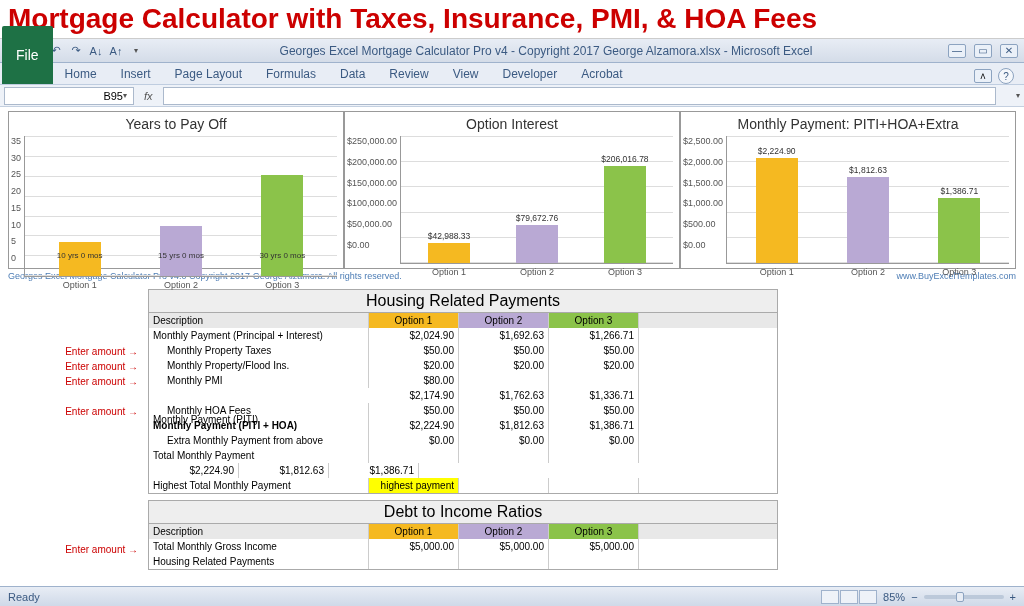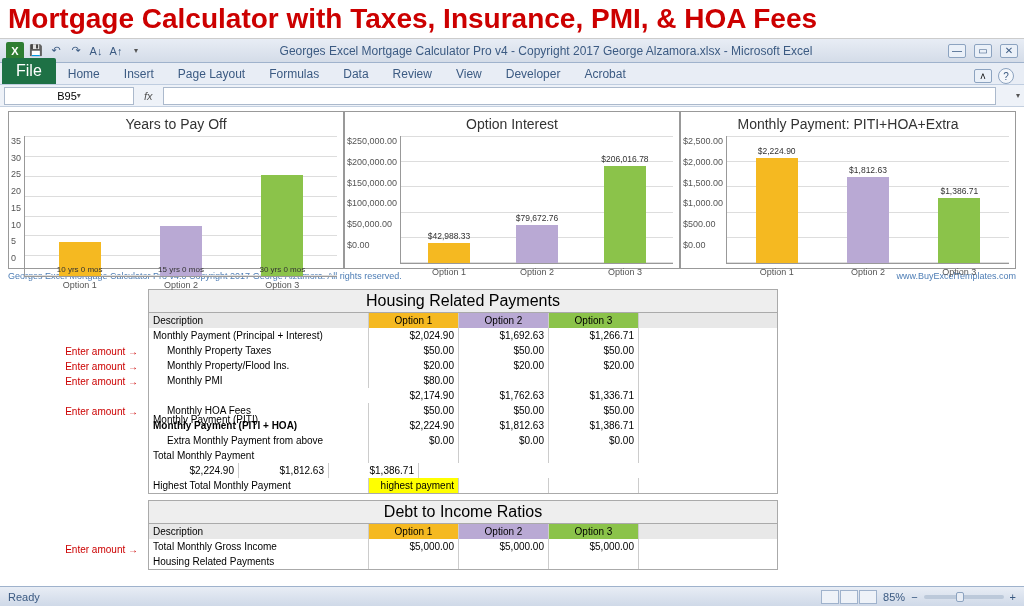--- a/index.html
+++ b/index.html
@@ -5,41 +5,41 @@
 *{box-sizing:border-box;margin:0;padding:0;font-family:"Segoe UI",Tahoma,sans-serif}
 body{background:#fff;width:1024px;height:606px;overflow:hidden;font-size:11px}
 .banner{background:#fff;color:#c00;font-size:28px;font-weight:bold;padding:3px 8px;border-bottom:1px solid #ccc}
 .qat{background:linear-gradient(#e8edf5,#d4dce8);height:24px;display:flex;align-items:center;padding:0 6px;gap:4px;border-bottom:1px solid #9fb2cc}
 .qat-icon{width:16px;height:16px;display:flex;align-items:center;justify-content:center;font-size:11px;color:#3b5a82}
 .excel-logo{width:18px;height:18px;background:#2e7d32;color:#fff;font-weight:bold;display:flex;align-items:center;justify-content:center;font-size:11px;border-radius:2px}
 .title-center{flex:1;text-align:center;color:#3b5a82;font-size:12px}
 .win-ctrl{display:flex;gap:8px;color:#3b5a82}
 .win-btn{width:18px;height:14px;border:1px solid #8ca3c0;background:#eaf0f8;display:flex;align-items:center;justify-content:center;font-size:10px;border-radius:2px}
 .ribbon-tabs{background:#e8edf5;height:22px;display:flex;align-items:flex-end;padding:0 2px;border-bottom:1px solid #bfcde0}
-.file-tab{background:#1e7145;color:#fff;padding:4px 14px;font-size:16px;border-radius:2px 2px 0 0}
+.file-tab{background:#1e7145;color:#fff;padding:21px 14px;font-size:14px;border-radius:2px 2px 0 0}
 .tab{padding:3px 12px;color:#3b5a82;font-size:12px}
 .ribbon-help{margin-left:auto;display:flex;gap:6px;padding-right:8px;align-items:center}
 .help-btn{width:16px;height:16px;border:1px solid #8ca3c0;border-radius:8px;display:flex;align-items:center;justify-content:center;font-size:10px;color:#3b5a82;background:#f4f7fb}
 .namebox-row{background:#eef2f8;height:22px;display:flex;align-items:center;border-bottom:1px solid #c4d0e0;padding:0 4px;gap:4px}
-.namebox{width:130px;height:18px;border:1px solid #abb9cc;background:#fff;display:flex;align-items:center;padding:0 6px;justify-content:center}
+.namebox{width:130px;height:18px;border:1px solid #abb9cc;background:#fff;display:flex;align-items:center;padding:0 6px;justify-content:flex-end}
 .fx-label{font-style:italic;color:#555;padding:0 6px}
 .formula-bar{flex:1;height:18px;border:1px solid #abb9cc;background:#fff;margin-right:16px}
 .sheet{padding:4px 8px;height:474px;overflow:hidden}
 .charts-row{display:flex;height:158px}
 .chart{flex:1;border:1px solid #999;background:#fff;display:flex;flex-direction:column}
 .chart-title{text-align:center;font-size:14px;color:#333;padding:4px 0}
 .chart-body{flex:1;display:flex;padding:0 6px 4px 2px}
 .y-axis{display:flex;flex-direction:column;justify-content:space-between;align-items:flex-start;font-size:9px;color:#555;padding-right:3px;padding-bottom:14px}
 .plot{flex:1;position:relative;border-left:1px solid #999;border-bottom:1px solid #999;display:flex;align-items:flex-end;justify-content:space-around;padding:0 4px}
 .grid-lines{position:absolute;inset:0;display:flex;flex-direction:column;justify-content:space-between;pointer-events:none}
 .gl{border-top:1px solid #ddd;height:0}
 .bar-grp{display:flex;flex-direction:column;align-items:center;width:30%;position:relative;z-index:1}
 .bar{width:42px;position:relative}
 .bar-lbl-top{position:absolute;top:-12px;left:50%;transform:translateX(-50%);font-size:8.5px;white-space:nowrap;color:#333}
-.bar-lbl-in{position:absolute;bottom:2px;left:50%;transform:translateX(-50%);font-size:8px;white-space:nowrap;color:#333}
+.bar-lbl-in{position:absolute;bottom:16px;left:50%;transform:translateX(-50%);font-size:8px;white-space:nowrap;color:#333}
 .x-lbl{font-size:9px;color:#555;margin-top:2px;position:absolute;bottom:-14px;white-space:nowrap}
 .credits{display:flex;justify-content:space-between;font-size:9px;color:#4d7db5;padding:2px 0}
 .tables{padding-left:140px;width:770px;position:relative}
 .enter-hints{position:absolute;left:30px;top:0;font-size:10px;color:#c00;text-align:right;width:100px}
 .hint{height:15px;line-height:15px}
 .tbl{border:1px solid #aaa;margin-top:6px}
 .tbl-title{background:#eee;text-align:center;font-size:16px;padding:2px 0;border-bottom:1px solid #aaa}
 .tbl-row{display:flex;height:15px;font-size:10px;align-items:center}
 .tbl-row>div{border-right:1px solid #ccc;padding:0 4px;height:100%;display:flex;align-items:center}
 .c-desc{width:220px}

